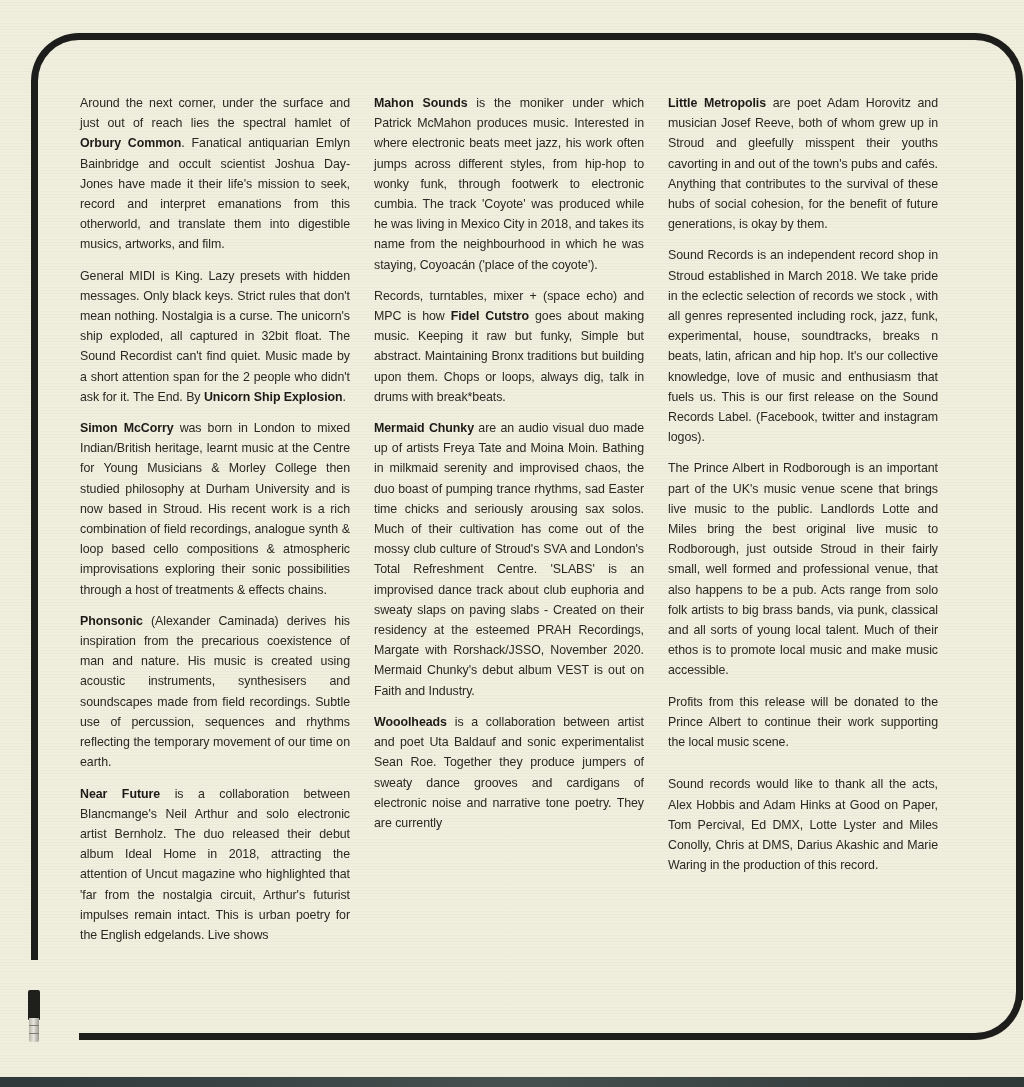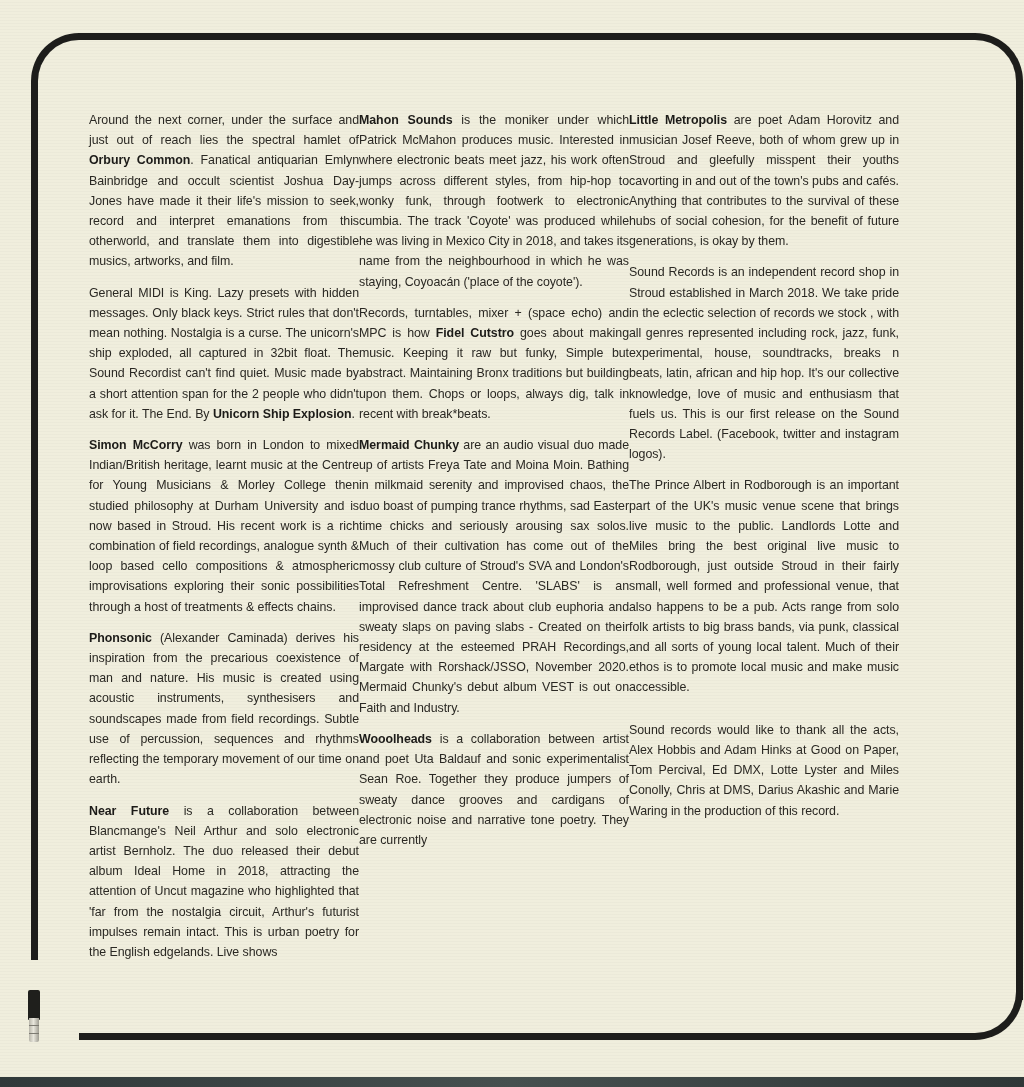--- a/index.html
+++ b/index.html
@@ -50,22 +50,22 @@
     background:linear-gradient(90deg,#b7b5aa,#e8e6dc 45%,#9e9c92);
     border-radius:0 0 2px 2px;
   }
   .plug-tip::before, .plug-tip::after {
     content:""; position:absolute; left:0; width:10px; height:1px; background:#7c7a72;
   }
   .plug-tip::before { top:7px; }
   .plug-tip::after { top:15px; }
 
   .columns {
-    position:absolute; left:89px; top:93px; width:858px;
-    display:flex; margin-top:17px;
+    position:absolute; left:80px; top:93px; width:858px;
+    display:flex; justify-content:space-between;
   }
   .col { width:270px; }
   .para {
     margin:0 0 11px 0;
     font-size:12.4px; line-height:20.2px;
     text-align:justify; letter-spacing:-0.05px;
   }
   .para b { font-weight:bold; color:#1c1b18; }
   .para.italic { }
   .spacer { height:11px; }
@@ -89,25 +89,26 @@
   <div class="col">
     <p class="para"><span>Around the next corner, under the surface and just out of reach lies the spectral hamlet of </span><b>Orbury Common</b><span>. Fanatical antiquarian Emlyn Bainbridge and occult scientist Joshua Day-Jones have made it their life's mission to seek, record and interpret emanations from this otherworld, and translate them into digestible musics, artworks, and film.</span></p>
     <p class="para"><span>General MIDI is King. Lazy presets with hidden messages. Only black keys. Strict rules that don't mean nothing. Nostalgia is a curse. The unicorn's ship exploded, all captured in 32bit float. The Sound Recordist can't find quiet. Music made by a short attention span for the 2 people who didn't ask for it. The End. By </span><b>Unicorn Ship Explosion</b><span>.</span></p>
     <p class="para"><span></span><b>Simon McCorry</b><span> was born in London to mixed Indian/British heritage, learnt music at the Centre for Young Musicians &amp; Morley College then studied philosophy at Durham University and is now based in Stroud. His recent work is a rich combination of field recordings, analogue synth &amp; loop based cello compositions &amp; atmospheric improvisations exploring their sonic possibilities through a host of treatments &amp; effects chains.</span></p>
     <p class="para"><span></span><b>Phonsonic</b><span> (Alexander Caminada) derives his inspiration from the precarious coexistence of man and nature. His music is created using acoustic instruments, synthesisers and soundscapes made from field recordings. Subtle use of percussion, sequences and rhythms reflecting the temporary movement of our time on earth.</span></p>
     <p class="para"><span></span><b>Near Future</b><span> is a collaboration between Blancmange's Neil Arthur and solo electronic artist Bernholz. The duo released their debut album Ideal Home in 2018, attracting the attention of Uncut magazine who highlighted that 'far from the nostalgia circuit, Arthur's futurist impulses remain intact. This is urban poetry for the English edgelands. Live shows</span></p>
   </div>
 
   <div class="col">
     <p class="para"><span></span><b>Mahon Sounds</b><span> is the moniker under which Patrick McMahon produces music. Interested in where electronic beats meet jazz, his work often jumps across different styles, from hip-hop to wonky funk, through footwerk to electronic cumbia. The track 'Coyote' was produced while he was living in Mexico City in 2018, and takes its name from the neighbourhood in which he was staying, Coyoacán ('place of the coyote').</span></p>
-    <p class="para"><span>Records, turntables, mixer + (space echo) and MPC is how </span><b>Fidel Cutstro</b><span> goes about making music. Keeping it raw but funky, Simple but abstract. Maintaining Bronx traditions but building upon them. Chops or loops, always dig, talk in recent with break*beats.</span></p>
+    <p class="para"><span>Records, turntables, mixer + (space echo) and MPC is how </span><b>Fidel Cutstro</b><span> goes about making music. Keeping it raw but funky, Simple but abstract. Maintaining Bronx traditions but building upon them. Chops or loops, always dig, talk in drums with break*beats.</span></p>
     <p class="para"><span></span><b>Mermaid Chunky</b><span> are an audio visual duo made up of artists Freya Tate and Moina Moin. Bathing in milkmaid serenity and improvised chaos, the duo boast of pumping trance rhythms, sad Easter time chicks and seriously arousing sax solos. Much of their cultivation has come out of the mossy club culture of Stroud's SVA and London's Total Refreshment Centre. 'SLABS' is an improvised dance track about club euphoria and sweaty slaps on paving slabs - Created on their residency at the esteemed PRAH Recordings, Margate with Rorshack/JSSO, November 2020. Mermaid Chunky's debut album VEST is out on Faith and Industry.</span></p>
     <p class="para"><span></span><b>Wooolheads</b><span> is a collaboration between artist and poet Uta Baldauf and sonic experimentalist Sean Roe. Together they produce jumpers of sweaty dance grooves and cardigans of electronic noise and narrative tone poetry. They are currently</span></p>
   </div>
 
   <div class="col">
     <p class="para"><span></span><b>Little Metropolis</b><span> are poet Adam Horovitz and musician Josef Reeve, both of whom grew up in Stroud and gleefully misspent their youths cavorting in and out of the town's pubs and cafés. Anything that contributes to the survival of these hubs of social cohesion, for the benefit of future generations, is okay by them.</span></p>
     <p class="para"><span>Sound Records is an independent record shop in Stroud established in March 2018. We take pride in the eclectic selection of records we stock , with all genres represented including rock, jazz, funk, experimental, house, soundtracks, breaks n beats, latin, african and hip hop. It's our collective knowledge, love of music and  enthusiasm that fuels us. This is our first release on the Sound Records Label. (Facebook, twitter and instagram logos).</span></p>
     <p class="para"><span>The Prince Albert in Rodborough is an important part of the UK's music venue scene that brings live music to the public.  Landlords Lotte and Miles bring the best original live music to Rodborough, just outside Stroud in their fairly small, well formed and professional venue, that also happens to be a pub. Acts range from solo folk artists to big brass bands, via punk, classical and all sorts of young local talent. Much of their ethos is to promote local music and make music accessible.</span></p>
+    <p class="para"><span>Profits from this release will be donated to the Prince Albert to continue their work supporting the local music scene.</span></p>
     <div class="spacer"></div>
     <p class="para italic"><span>Sound records would like to thank all the acts, Alex Hobbis and Adam Hinks at Good on Paper, Tom Percival, Ed DMX, Lotte Lyster and Miles Conolly, Chris at DMS, Darius Akashic and Marie Waring in the production of this record.</span></p>
   </div>
 </div>
 
 </body></html>

